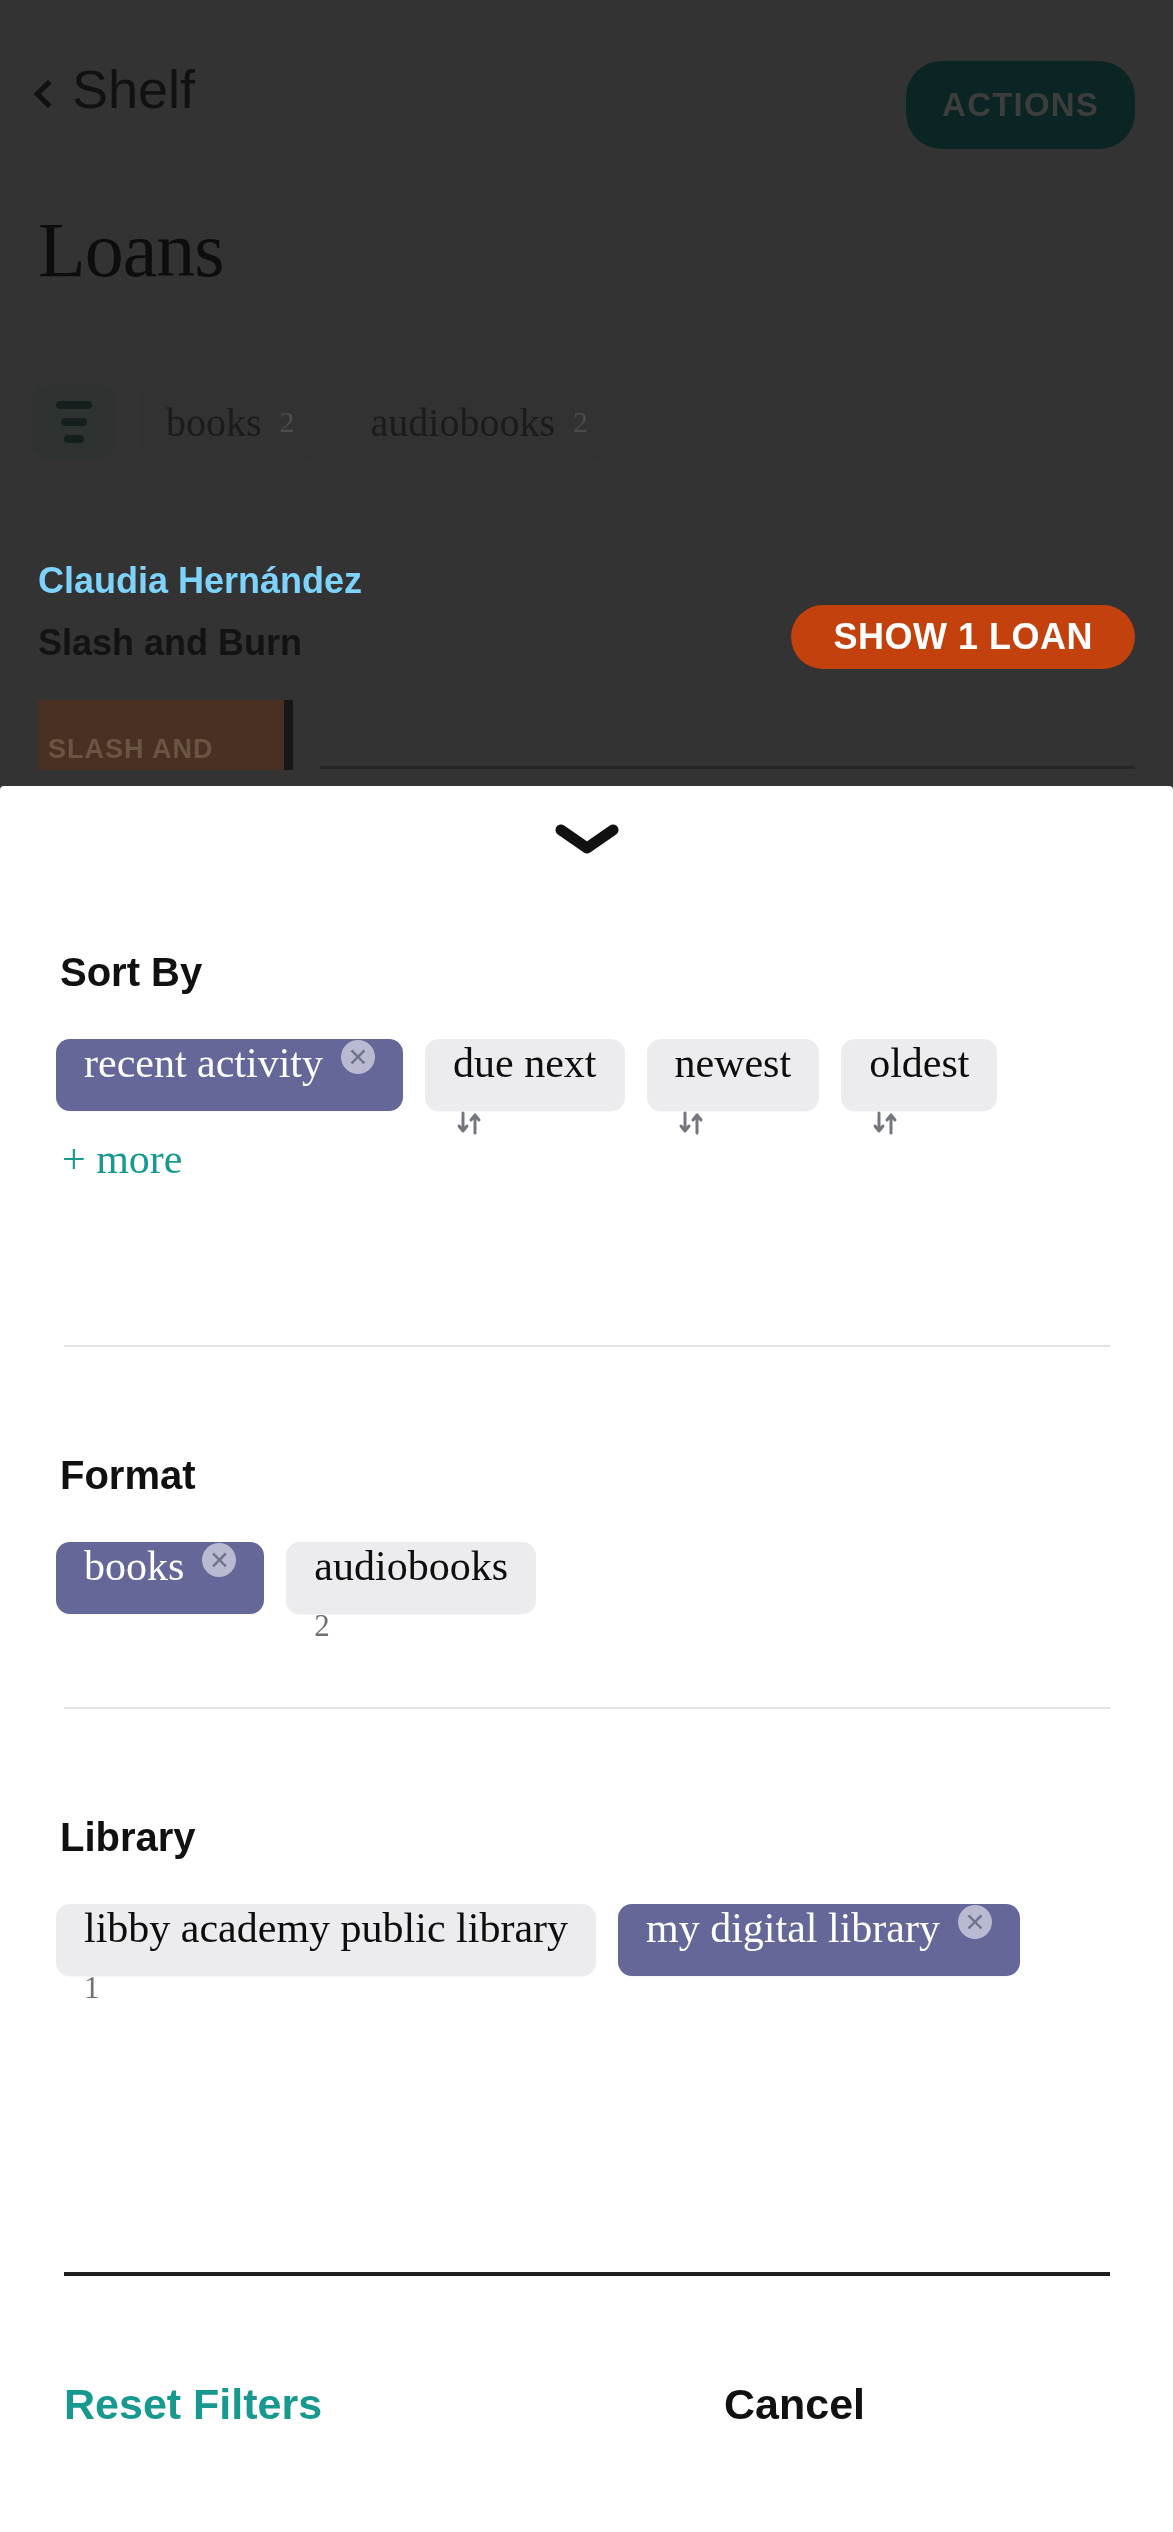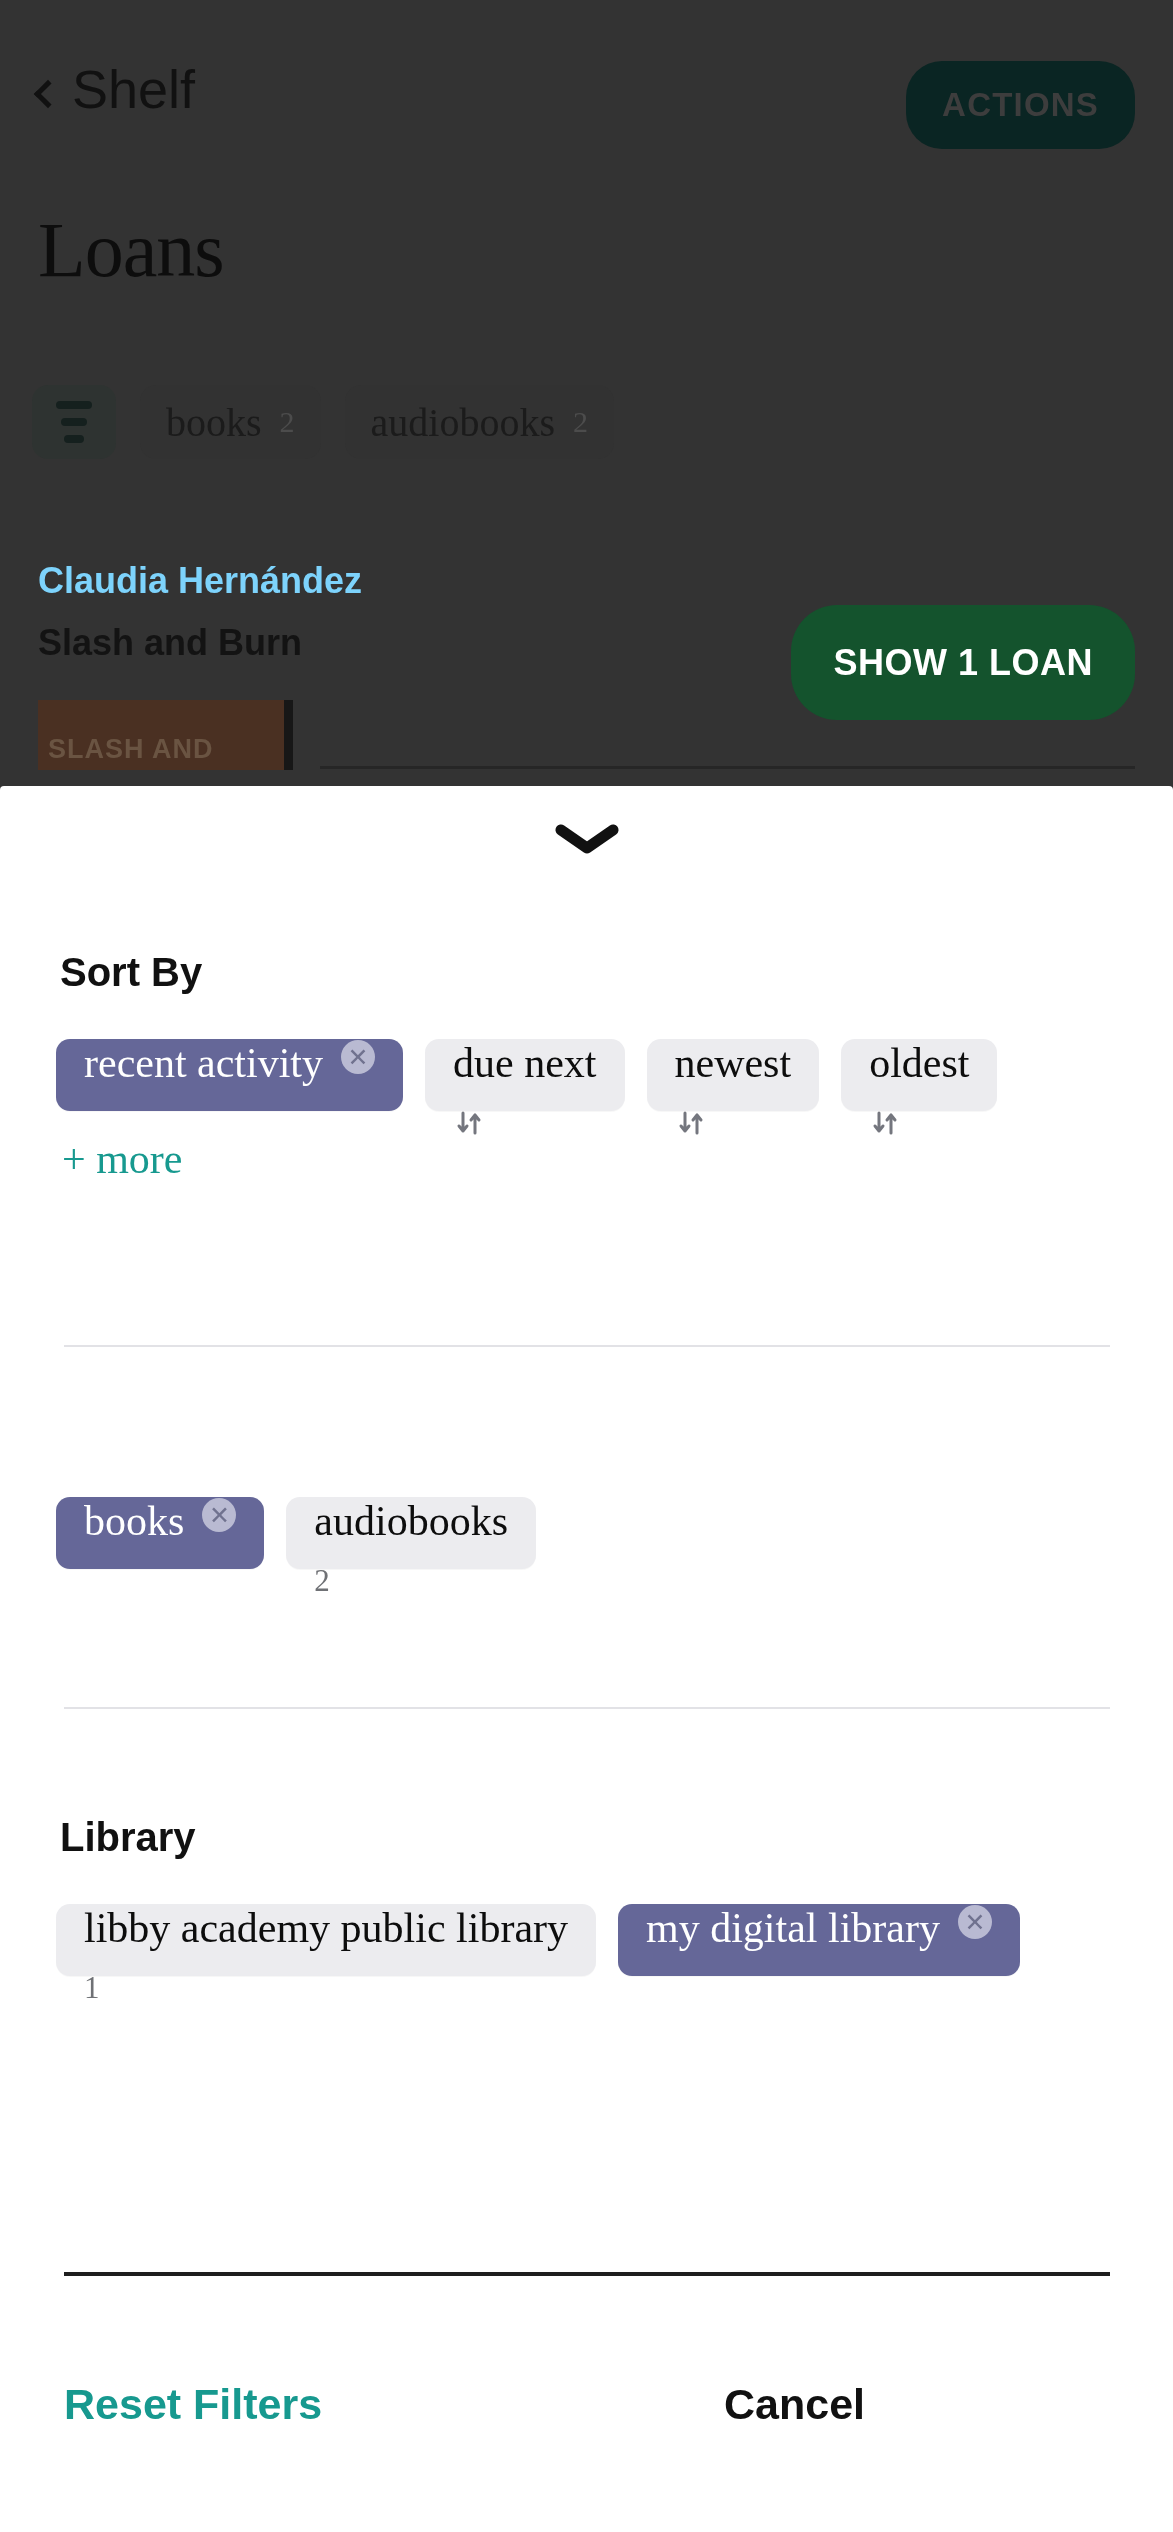--- a/index.html
+++ b/index.html
@@ -109,23 +109,23 @@
     font-family: "Liberation Sans", sans-serif;
     font-size: 36px; font-weight: 700; color: #7dd3fc;
   }
   .loan-title {
     position: absolute; left: 38px; top: 62px;
     font-family: "Liberation Sans", sans-serif;
     font-size: 36px; font-weight: 700; color: #131313;
   }
   .show-loan-btn {
     position: absolute; right: 38px; top: 45px;
-    height: 115px; padding: 12px 42px;
+    height: 64px; padding: 12px 42px;
     border-radius: 46px;
-    background: #14532d;
+    background: #c2410c;
     color: #ffffff;
     font-family: "Liberation Sans", sans-serif;
     font-size: 36px; font-weight: 700; letter-spacing: 0.5px;
     display: flex; align-items: center; justify-content: center;
   }
   .cover {
     position: absolute; left: 38px; top: 140px;
     width: 255px; height: 70px;
     background: #4a3022;
     border-right: 9px solid #171717;
@@ -328,20 +328,21 @@
           </span>
         </div>
 
         <div class="more-link">+ more</div>
       </div>
     </div>
 
     <div class="divider" style="top:559px;"></div>
 
     <div class="section" style="top:667px;">
+      <div class="section-title">Format</div>
       <div class="chips" style="margin-top:44px;">
         <div class="chip on">
           <span>books</span>
           <span class="xbtn">✕</span>
         </div>
         <div class="chip off">
           <span>audiobooks</span>
           <span class="count">2</span>
         </div>
       </div>

